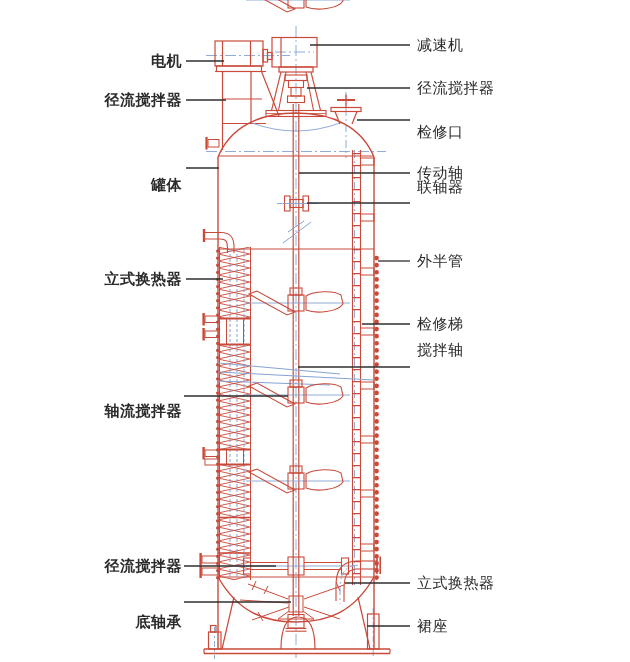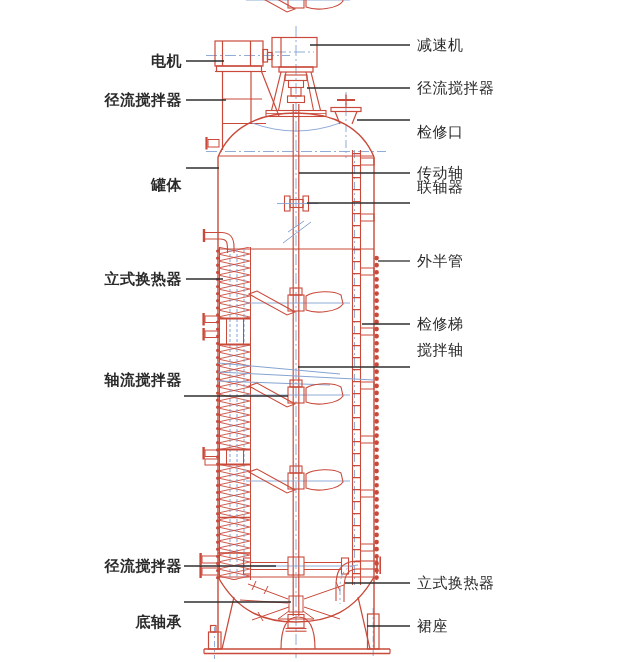--- a/index.html
+++ b/index.html
@@ -256,21 +256,21 @@
     <line x1="298" y1="367" x2="410" y2="367"></line>
     <line x1="345" y1="583" x2="410" y2="583"></line>
     <line x1="367" y1="626" x2="410" y2="626"></line>
   </g>
 </svg>
 
   <div class="lbl lbl-left" style="top:53px">电机</div>
   <div class="lbl lbl-left" style="top:92px">径流搅拌器</div>
   <div class="lbl lbl-left" style="top:177px">罐体</div>
   <div class="lbl lbl-left" style="top:271px">立式换热器</div>
-  <div class="lbl lbl-left" style="top:372px">轴流搅拌器</div>
+  <div class="lbl lbl-left" style="top:403px">轴流搅拌器</div>
   <div class="lbl lbl-left" style="top:558px">径流搅拌器</div>
   <div class="lbl lbl-left" style="top:614px">底轴承</div>
 
   <div class="lbl lbl-right" style="top:37px">减速机</div>
   <div class="lbl lbl-right" style="top:80px">径流搅拌器</div>
   <div class="lbl lbl-right" style="top:124px">检修口</div>
   <div class="lbl lbl-right" style="top:165px">传动轴</div>
   <div class="lbl lbl-right" style="top:179px">联轴器</div>
   <div class="lbl lbl-right" style="top:253px">外半管</div>
   <div class="lbl lbl-right" style="top:316px">检修梯</div>

